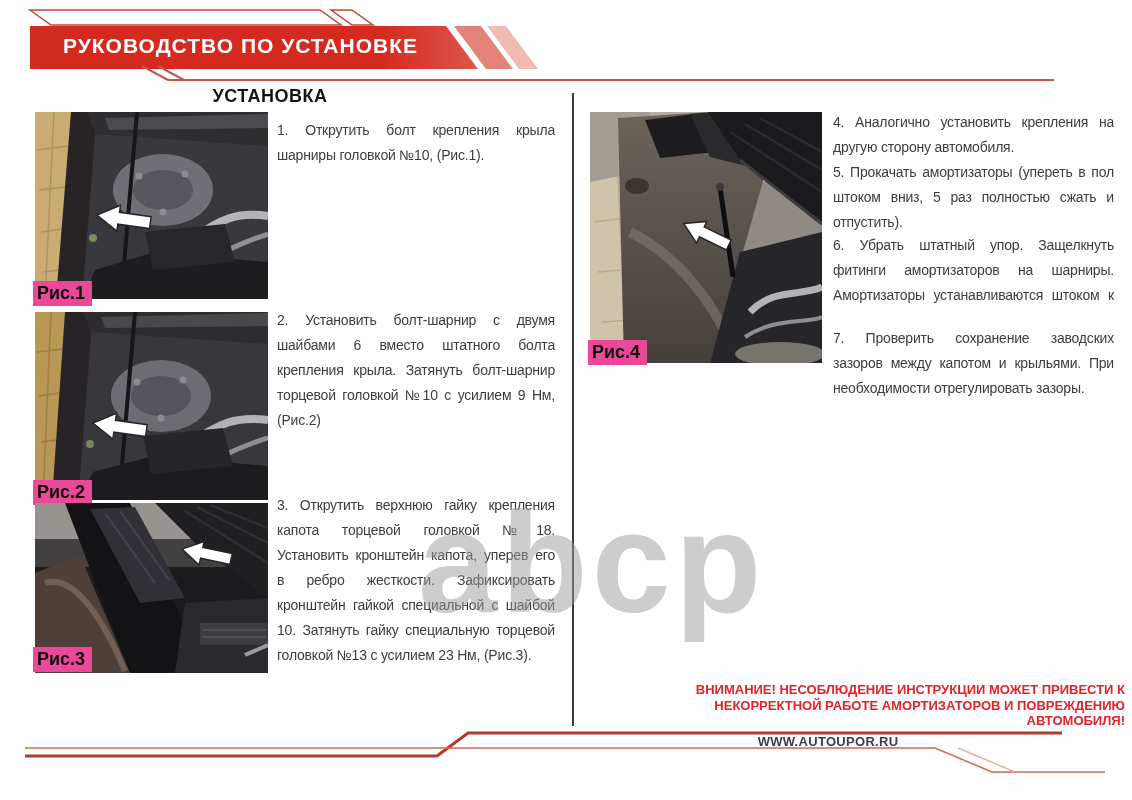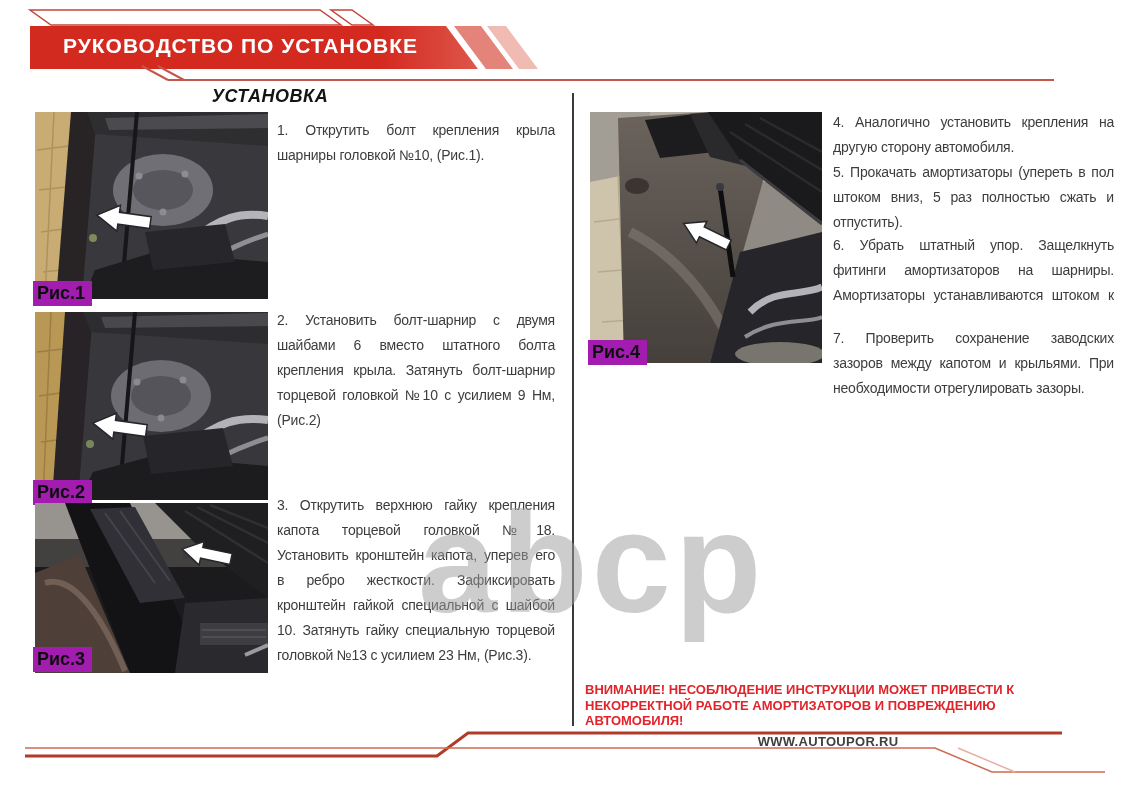--- a/index.html
+++ b/index.html
@@ -9,47 +9,47 @@
     padding-left:36px;
   }
   .abs{position:absolute;}
   
   #banner-title{
     position:absolute;left:63px;top:34px;color:#ffffff;
     font-size:21px;font-weight:bold;letter-spacing:1px;white-space:nowrap;
   }
   #section-title{
     position:absolute;left:160px;top:86px;width:220px;text-align:center;
-    font-size:18px;font-weight:bold;color:#141414;letter-spacing:.5px;font-style:italic;
+    font-size:18px;font-weight:bold;color:#141414;letter-spacing:.5px;
   }
   
   .figure{position:absolute;}
   .figure svg{display:block;}
   .fig-label{
-    position:absolute;left:-2px;background:#a21caf;color:#0d0d0d;
+    position:absolute;left:-2px;background:#ec4899;color:#0d0d0d;
     font-size:18px;font-weight:bold;padding:1px 7px 2px 4px;line-height:22px;
   }
   
   .step{position:absolute;color:#3d3d3d;font-size:14px;letter-spacing:-0.2px;}
   .step .ln{
     line-height:25px;text-align:justify;text-align-last:justify;text-justify:inter-word;
     white-space:normal;
   }
   .step .ln.last{text-align-last:left;}
   #divider{
     position:absolute;left:572px;top:93px;width:2px;height:633px;background:#3a3a3a;
   }
   
   #watermark{
     position:absolute;left:418px;top:492px;font-size:142px;font-weight:bold;
     color:#9c9c9c;opacity:.5;letter-spacing:4px;pointer-events:none;line-height:1;
   }
   
   #warning{
-    position:absolute;left:585px;top:682px;width:540px;text-align:left;
+    position:absolute;left:585px;top:682px;width:540px;text-align:right;
     color:#e2232a;font-weight:bold;font-size:13px;line-height:15.5px;
   }
   #warning div{white-space:nowrap;}
   
   #website{
     position:absolute;left:668px;top:734px;width:320px;text-align:center;
     color:#3f3f3f;font-weight:bold;font-size:13px;letter-spacing:.3px;
   }
 </style>
 </head>

